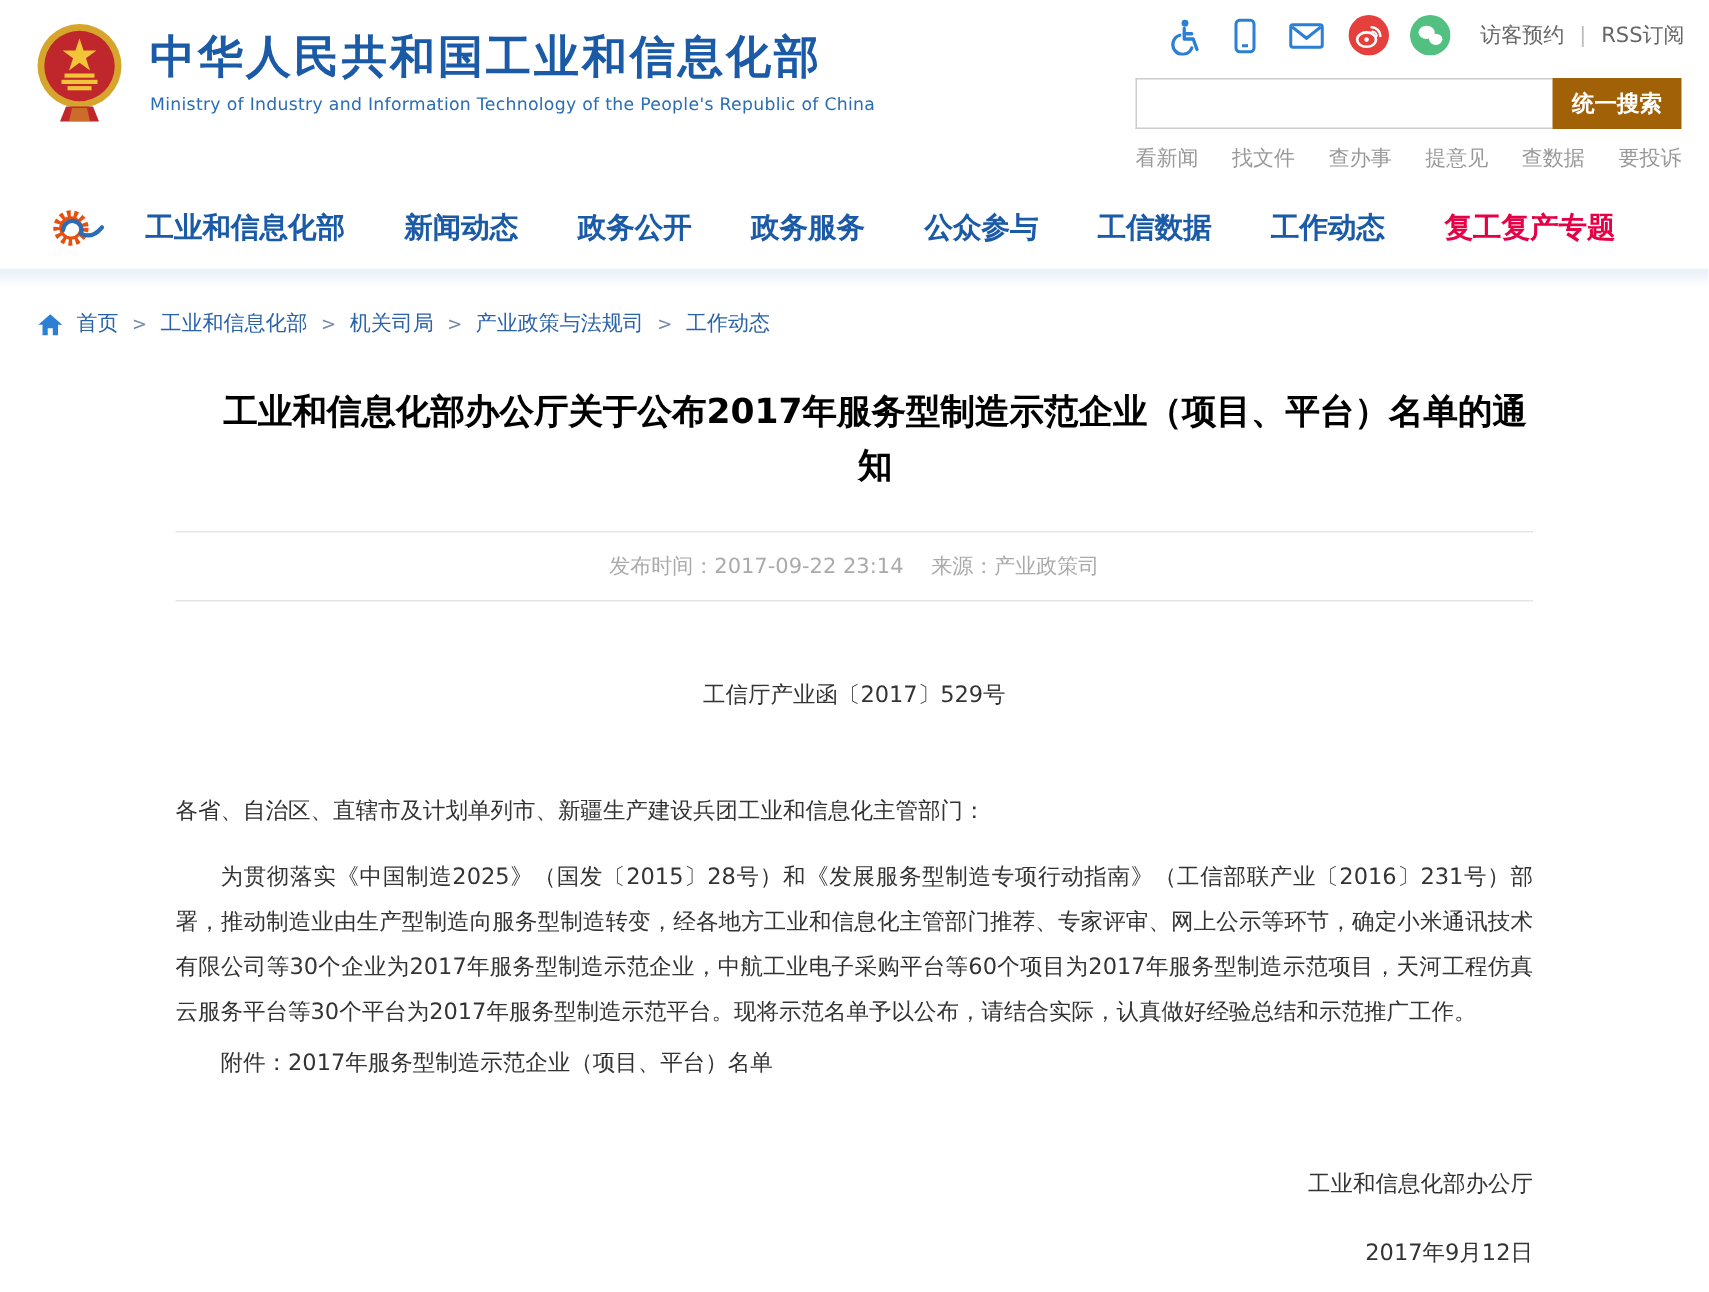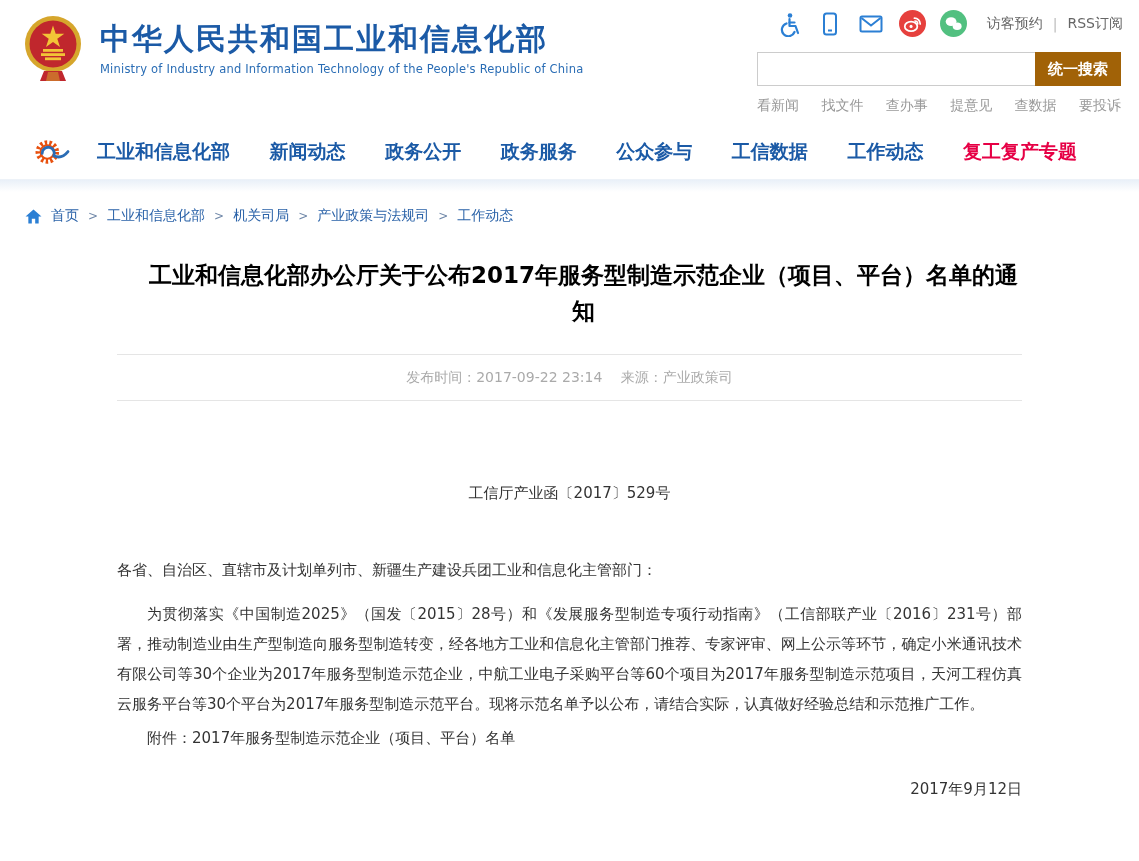--- a/index.html
+++ b/index.html
@@ -43,21 +43,21 @@
   .crumb-sep { color:#6f87a8; font-size:12px; }
   .home-icon { width:17px; height:15px; display:inline-flex; }
 
   
   .article { width:905px; margin:14px auto 0; color:#333; }
   .article-title { font-size:23px; font-weight:bold; color:#000; text-align:center; line-height:36px; margin-top:24px;margin-left:28px; }
   .rule { border:none; border-top:1px solid #e5e5e5; }
   .rule-title { margin-top:25px; }
   .article-meta { text-align:center; color:#aaa; font-size:14px; padding:14px 0 13px; }
   .article-meta span { margin:0 7px; }
-  .doc-number { text-align:center; font-size:15px; color:#333; margin-top:83px; }
+  .doc-number { text-align:center; font-size:15px; color:#333; margin-top:53px; }
   .salutation { font-size:15px; line-height:30px; margin-top:52px; }
   .body-par { font-size:15px; line-height:30px; text-indent:2em; text-align:justify; margin-top:14px; }
   .attachment { font-size:15px; line-height:30px; text-indent:2em; margin-top:4px; }
   .signature { text-align:right; font-size:15px; margin-top:57px; }
   .sign-date { text-align:right; font-size:15px; margin-top:27px; padding-bottom:14px; }
 </style>
 </head>
 <body>
 
 <div class="page">
@@ -192,16 +192,17 @@
     <hr class="rule">
 
     <p class="doc-number">工信厅产业函〔2017〕529号</p>
 
     <p class="salutation">各省、自治区、直辖市及计划单列市、新疆生产建设兵团工业和信息化主管部门：</p>
 
     <p class="body-par">为贯彻落实《中国制造2025》（国发〔2015〕28号）和《发展服务型制造专项行动指南》（工信部联产业〔2016〕231号）部署，推动制造业由生产型制造向服务型制造转变，经各地方工业和信息化主管部门推荐、专家评审、网上公示等环节，确定小米通讯技术有限公司等30个企业为2017年服务型制造示范企业，中航工业电子采购平台等60个项目为2017年服务型制造示范项目，天河工程仿真云服务平台等30个平台为2017年服务型制造示范平台。现将示范名单予以公布，请结合实际，认真做好经验总结和示范推广工作。</p>
 
     <p class="attachment">附件：2017年服务型制造示范企业（项目、平台）名单</p>
 
+    <p class="signature">工业和信息化部办公厅</p>
     <p class="sign-date">2017年9月12日</p>
   </main>
 
 </div>
 
 </body></html>

